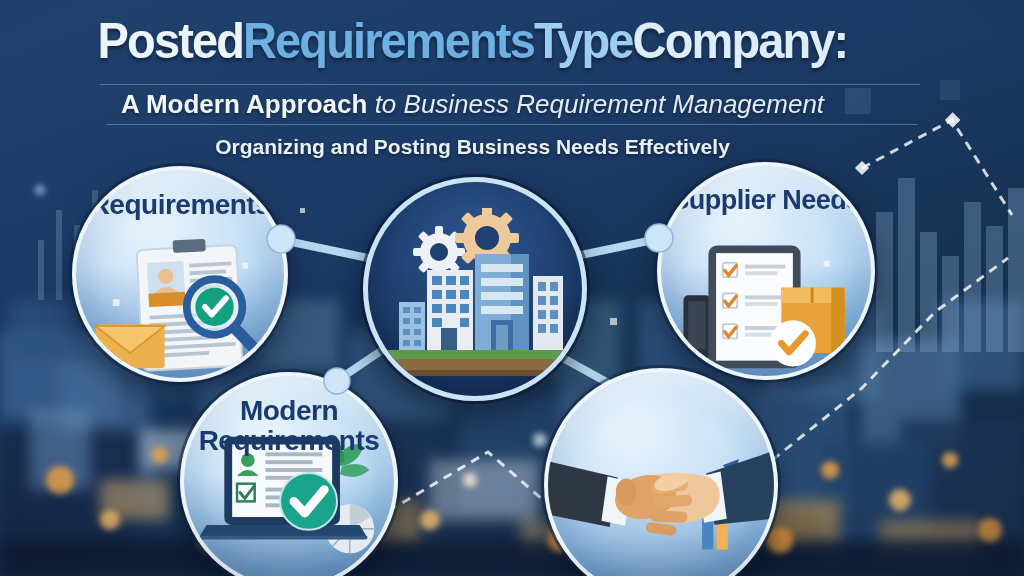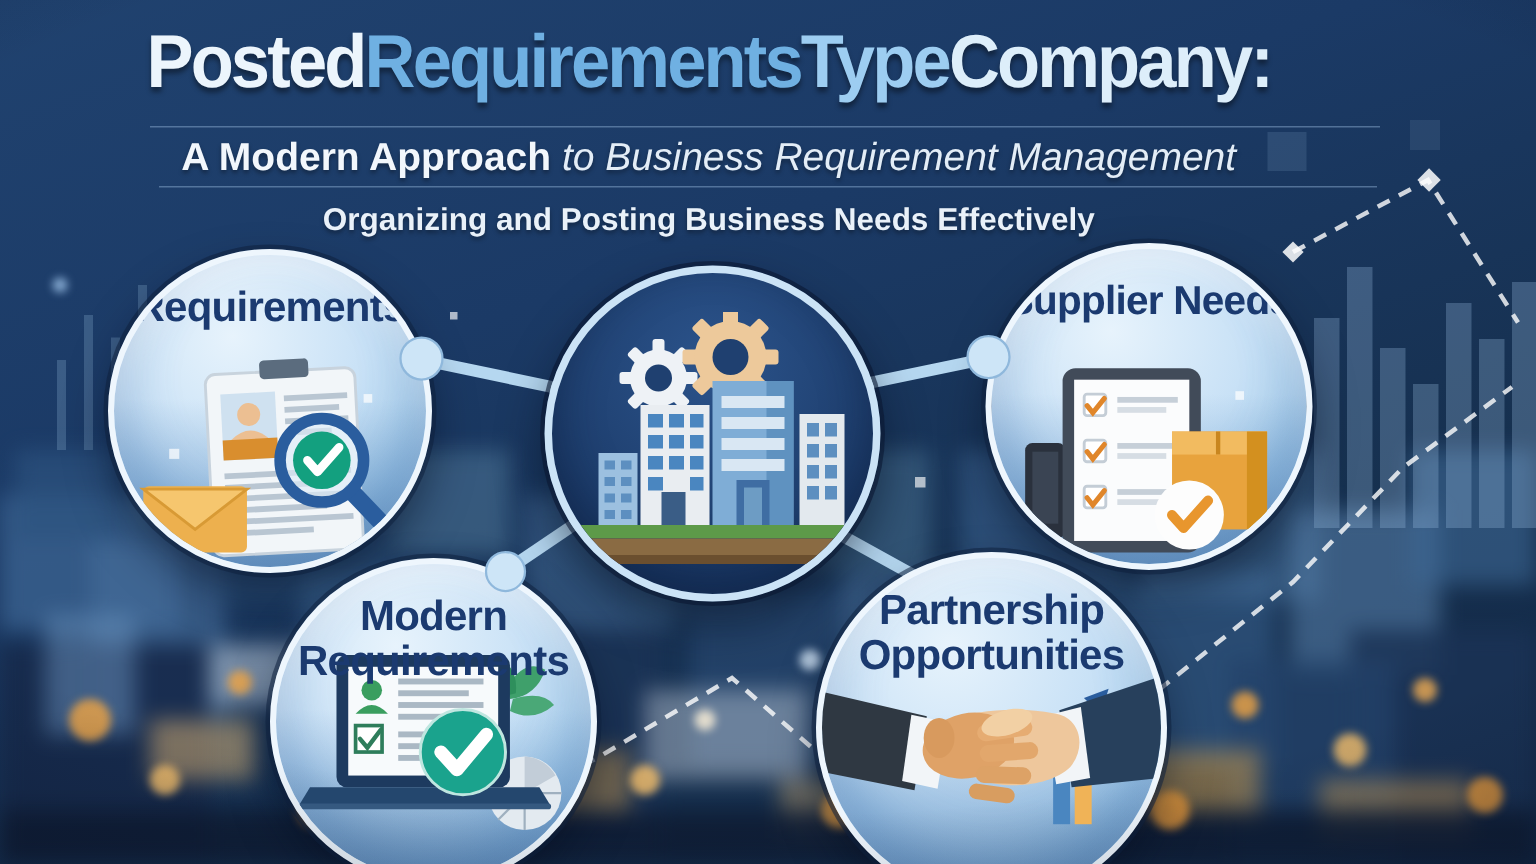--- a/index.html
+++ b/index.html
@@ -391,24 +391,20 @@
         <rect x="8" y="117" width="172" height="4" rx="2" fill="#355980"></rect>
       </g>
       <g>
         <circle cx="120" cy="82" r="29" fill="#1aa38d" stroke="#bfe6e0" stroke-width="2"></circle>
         <path d="M105,82 L116,94 L136,70" stroke="#ffffff" stroke-width="9" fill="none" stroke-linecap="round" stroke-linejoin="round"></path>
       </g>
     </svg>
   </div>
 
   <div class="node" id="node-partnership">
-    <div class="node-label">
-      <div>Partnership</div>
-      <div>Opportunities</div>
-    </div>
     <svg class="node-icon" viewBox="0 0 220 150">
       <g>
         <rect x="150" y="92" width="11" height="36" fill="#4a86c0"></rect>
         <rect x="164" y="72" width="11" height="56" fill="#f0b357"></rect>
         <path d="M146,90 L180,48" stroke="#2a5d9e" stroke-width="5" stroke-linecap="round"></path>
         <polygon points="186,40 170,46 181,57" fill="#2a5d9e"></polygon>
       </g>
       <g>
         <polygon points="0,42 68,58 60,106 0,94" fill="#2f3842"></polygon>
         <polygon points="58,57 82,62 75,105 52,100" fill="#f2f5f8"></polygon>

